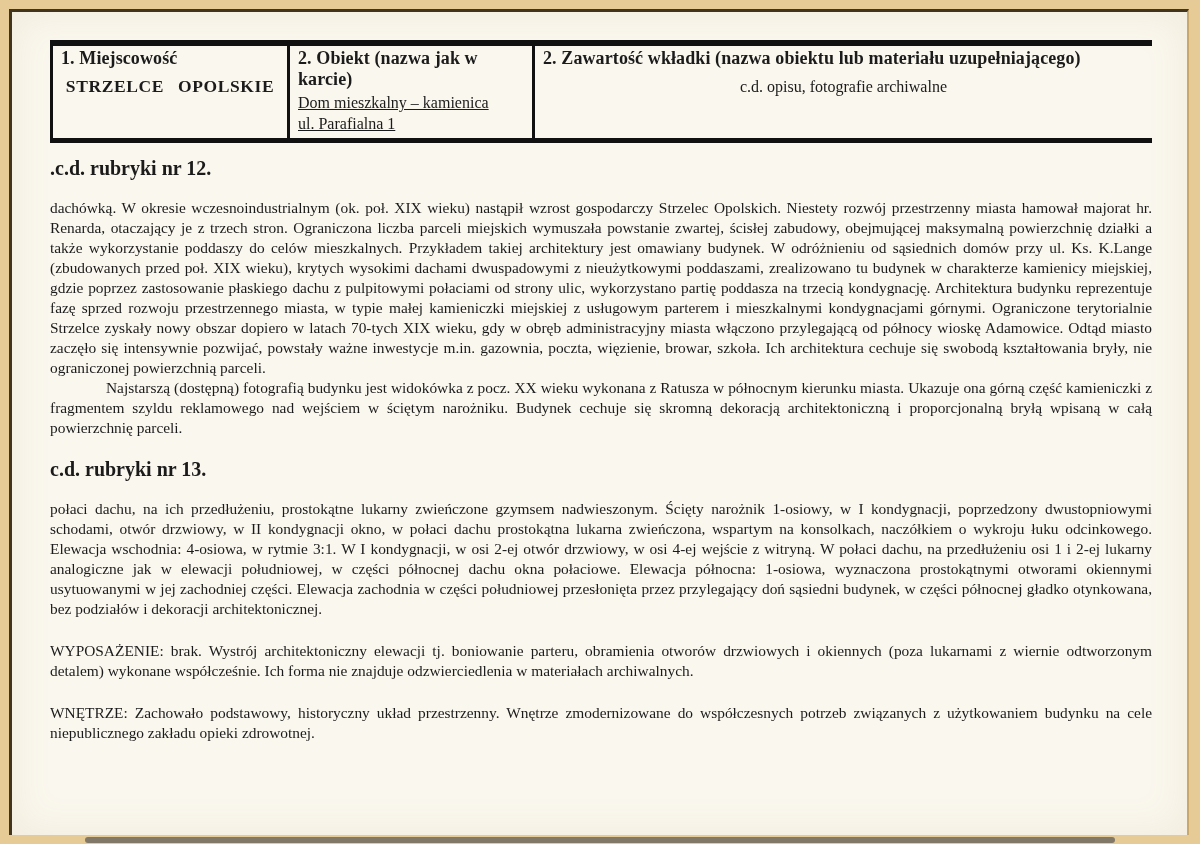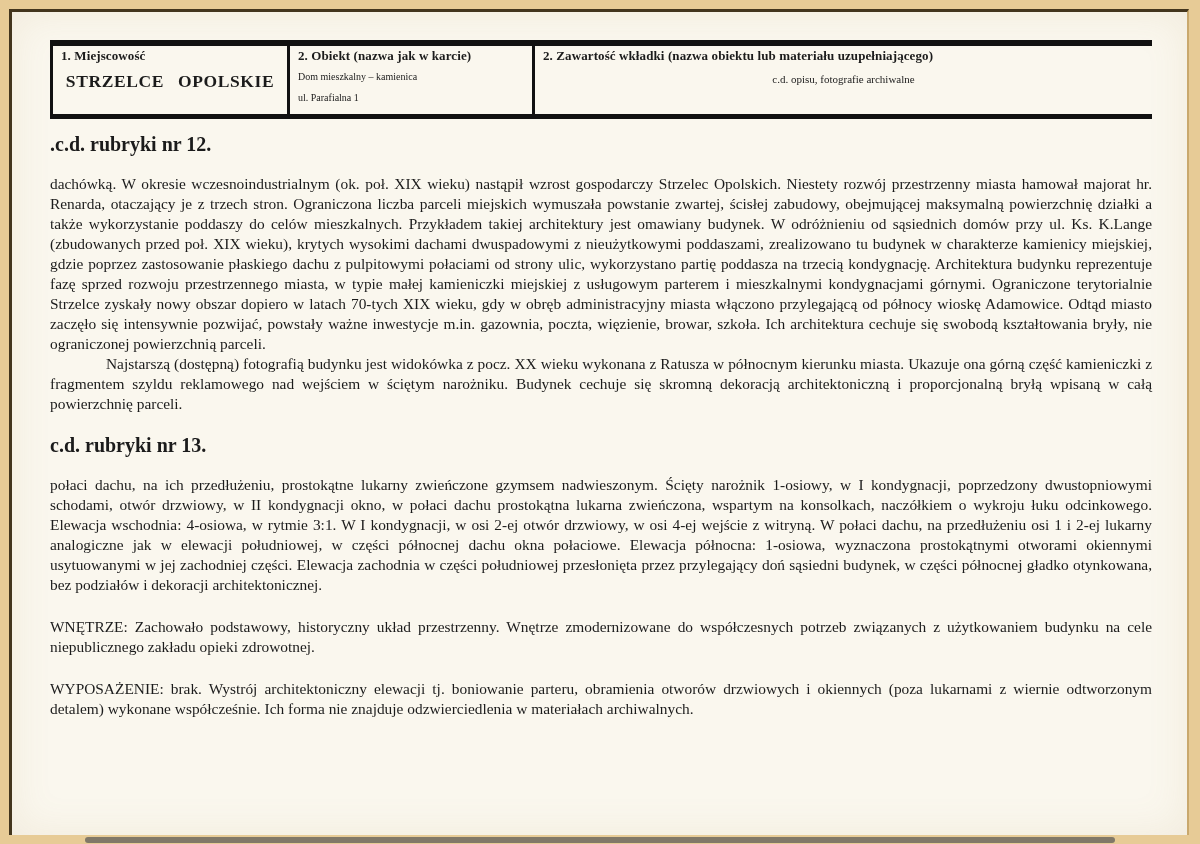--- a/index.html
+++ b/index.html
@@ -41,28 +41,28 @@
   }
   table.id-table td{
     border-left:3px solid #111;
     vertical-align:top;
     padding:2px 8px 4px 8px;
     height:62px;
   }
   table.id-table td:last-child{border-right:0;}
   td.c1{width:218px;}
   td.c2{width:226px;}
-  .cell-label{font-weight:bold;font-size:13px;letter-spacing:.1px;}
+  .cell-label{font-weight:bold;font-size:18px;letter-spacing:.1px;}
   .v-town{
     font-weight:bold;font-size:17.5px;letter-spacing:.6px;word-spacing:9px;
     text-align:center;margin-top:7px;
   }
-  .v-line{font-size:10px;line-height:20px;margin-top:3px;}
+  .v-line{font-size:16px;line-height:20px;margin-top:3px;text-decoration:underline;}
   .v-line + .v-line{margin-top:1px;}
-  .v-center{font-size:11px;text-align:center;margin-top:9px;}
+  .v-center{font-size:16px;text-align:center;margin-top:9px;}
   .sec-heading{
     font-weight:bold;font-size:20px;margin:14px 0 0 0;
   }
   p.body{
     font-size:15.4px;line-height:20px;
     text-align:justify;margin:18px 0 0 0;
   }
   p.cont{margin:0;}
   p.indent{text-indent:56px;}
   .u{}
@@ -96,21 +96,21 @@
 
     <div class="sec-heading">.c.d. rubryki nr 12.</div>
 
     <p class="body">dachówką. W okresie wczesnoindustrialnym (ok. poł. XIX wieku) nastąpił wzrost gospodarczy Strzelec Opolskich. Niestety rozwój przestrzenny miasta hamował majorat hr. Renarda, otaczający je z trzech stron. Ograniczona liczba parceli miejskich wymuszała powstanie zwartej, ścisłej zabudowy, obejmującej maksymalną powierzchnię działki a także wykorzystanie poddaszy do celów mieszkalnych. Przykładem takiej architektury jest omawiany budynek. W odróżnieniu od sąsiednich domów przy ul. Ks. K.Lange (zbudowanych przed poł. XIX wieku), krytych wysokimi dachami dwuspadowymi z nieużytkowymi poddaszami, zrealizowano tu budynek w charakterze kamienicy miejskiej, gdzie poprzez zastosowanie płaskiego dachu z pulpitowymi połaciami od strony ulic, wykorzystano partię poddasza na trzecią kondygnację. Architektura budynku reprezentuje fazę sprzed rozwoju przestrzennego miasta, w typie małej kamieniczki miejskiej z usługowym parterem i mieszkalnymi kondygnacjami górnymi. Ograniczone terytorialnie Strzelce zyskały nowy obszar dopiero w latach 70-tych XIX wieku, gdy w obręb administracyjny miasta włączono przylegającą od północy wioskę Adamowice. Odtąd miasto zaczęło się intensywnie pozwijać, powstały ważne inwestycje m.in. gazownia, poczta, więzienie, browar, szkoła. Ich architektura cechuje się swobodą kształtowania bryły, nie ograniczonej powierzchnią parceli.</p>
     <p class="body cont indent">Najstarszą (dostępną) fotografią budynku jest widokówka z pocz. XX wieku wykonana z Ratusza w północnym kierunku miasta. Ukazuje ona górną część kamieniczki z fragmentem szyldu reklamowego nad wejściem w ściętym narożniku. Budynek cechuje się skromną dekoracją architektoniczną i proporcjonalną bryłą wpisaną w całą powierzchnię parceli.</p>
 
     <div class="sec-heading" style="margin-top:20px;">c.d. rubryki nr 13.</div>
 
     <p class="body"><span>połaci dachu, na ich przedłużeniu, prostokątne lukarny zwieńczone gzymsem nadwieszonym. Ścięty narożnik 1-osiowy, w I kondygnacji, poprzedzony dwustopniowymi schodami, otwór drzwiowy, w II kondygnacji okno, w połaci dachu prostokątna lukarna zwieńczona, wspartym na konsolkach, naczółkiem o wykroju łuku odcinkowego. </span><span class="u">Elewacja wschodnia:</span><span> 4-osiowa, w rytmie 3:1. W I kondygnacji, w osi 2-ej otwór drzwiowy, w osi 4-ej wejście z witryną. W połaci dachu, na przedłużeniu osi 1 i 2-ej lukarny analogiczne jak w elewacji południowej, w części północnej dachu okna połaciowe. </span><span class="u">Elewacja północna:</span><span> 1-osiowa, wyznaczona prostokątnymi otworami okiennymi usytuowanymi w jej zachodniej części. </span><span class="u">Elewacja zachodnia</span><span> w części południowej przesłonięta przez przylegający doń sąsiedni budynek, w części północnej gładko otynkowana, bez podziałów i dekoracji architektonicznej.</span></p>
 
+    <p class="body" style="margin-top:22px;">WYPOSAŻENIE: brak. Wystrój architektoniczny elewacji tj. boniowanie parteru, obramienia otworów drzwiowych i okiennych (poza lukarnami z wiernie odtworzonym detalem) wykonane współcześnie. Ich forma nie znajduje odzwierciedlenia w materiałach archiwalnych.</p>
+
     <p class="body" style="margin-top:22px;">WNĘTRZE: Zachowało podstawowy, historyczny układ przestrzenny. Wnętrze zmodernizowane do współczesnych potrzeb związanych z użytkowaniem budynku na cele niepublicznego zakładu opieki zdrowotnej.</p>
-
-    <p class="body" style="margin-top:22px;">WYPOSAŻENIE: brak. Wystrój architektoniczny elewacji tj. boniowanie parteru, obramienia otworów drzwiowych i okiennych (poza lukarnami z wiernie odtworzonym detalem) wykonane współcześnie. Ich forma nie znajduje odzwierciedlenia w materiałach archiwalnych.</p>
 
 
   </div>
 </div>
 
 <div class="scan-strip"></div>
 
 </body></html>

